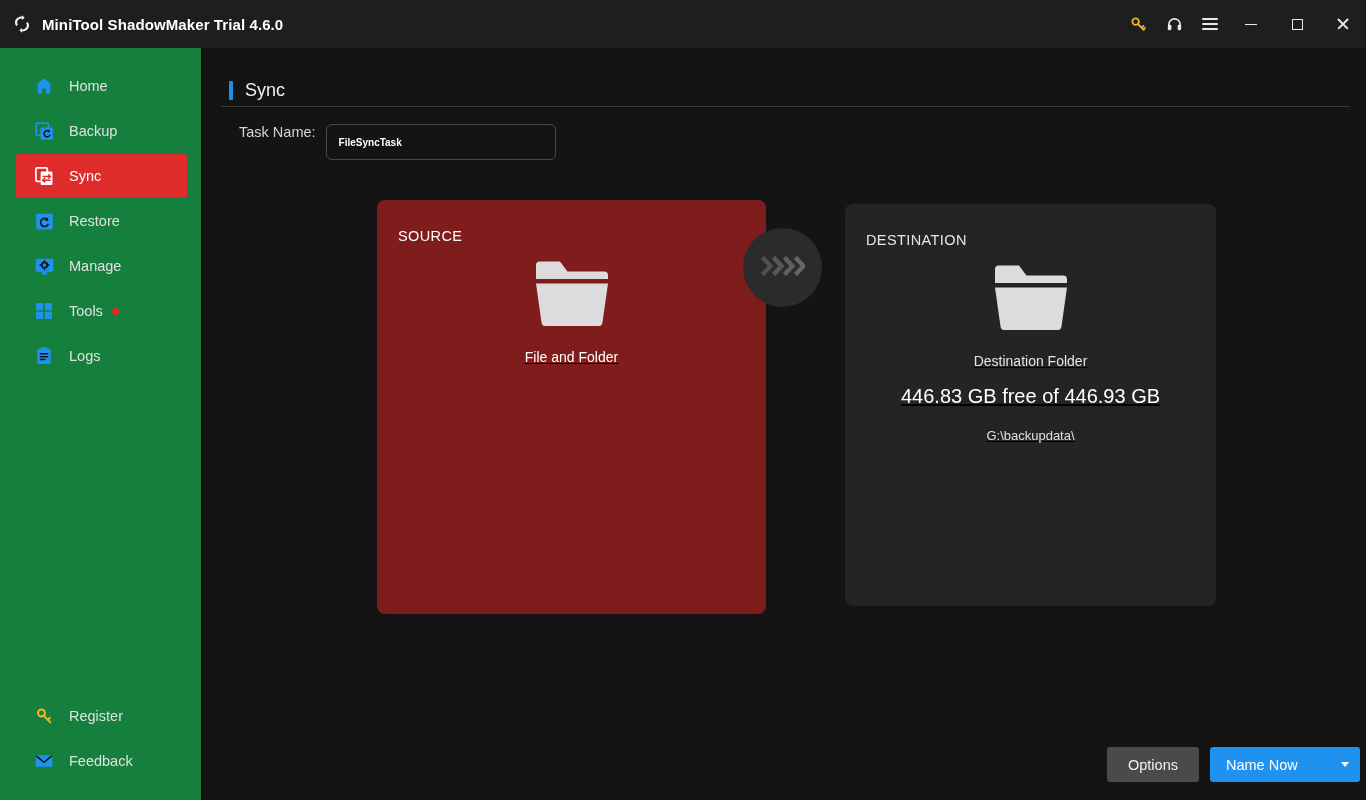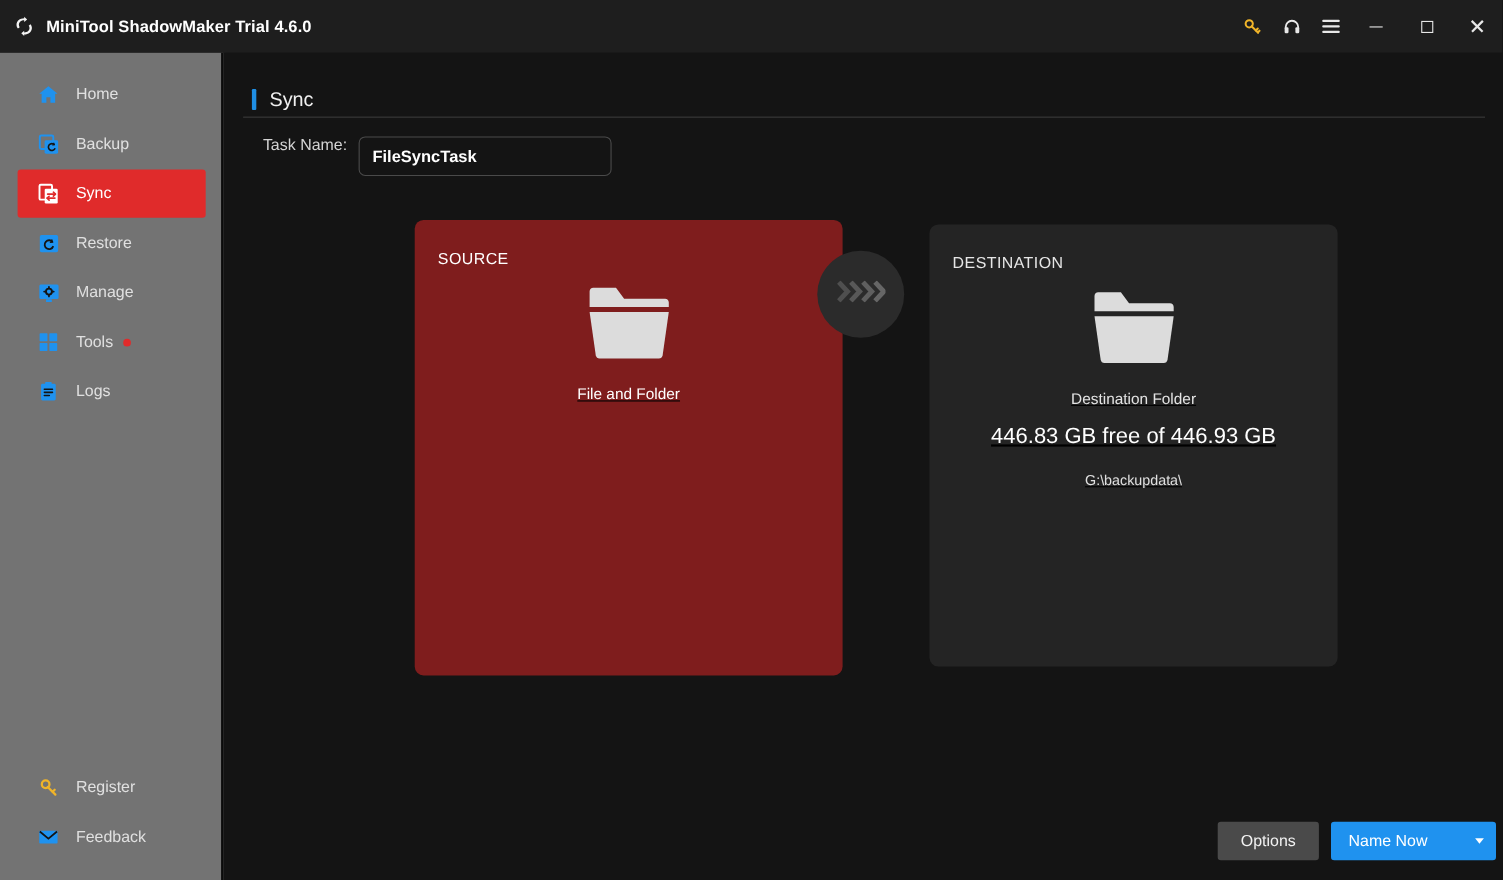--- a/index.html
+++ b/index.html
@@ -40,21 +40,21 @@
     content: ""; position: absolute; left: 0; top: 6px;
     width: 14px; height: 1.6px; background: #e8e8e8;
   }
   .close-glyph:before { transform: rotate(45deg); }
   .close-glyph:after  { transform: rotate(-45deg); }
 
   
   .sidebar {
     position: absolute; left: 0; top: 48px;
     width: 203px; height: 752px;
-    background: #737373;
+    background: #15803d;
     border-right: 2px solid #0b0b0b;
   }
   .nav { position: absolute; top: 16px; left: 0; width: 203px; }
   .nav-item {
     position: relative;
     display: flex; align-items: center;
     height: 44px; margin: 0 16px 1px 16px;
     padding-left: 17px;
     border-radius: 3px;
     cursor: pointer;
@@ -92,21 +92,21 @@
   }
   .task-label { color: #d4d4d4; font-size: 14.5px; }
   .task-input {
     margin-left: 10px;
     width: 230px; height: 36px;
     background: #141414;
     border: 1px solid #4a4a4a;
     border-radius: 6px;
     color: #ffffff;
     font-family: "Liberation Sans", sans-serif;
-    font-size: 15px; font-weight: bold;
+    font-size: 10px; font-weight: bold;
     padding: 0 12px;
     outline: none;
   }
 
   
   .panels { position: absolute; left: 0; top: 0; width: 1161px; height: 752px; }
   .panel {
     position: absolute;
     border-radius: 8px;
     cursor: pointer;

